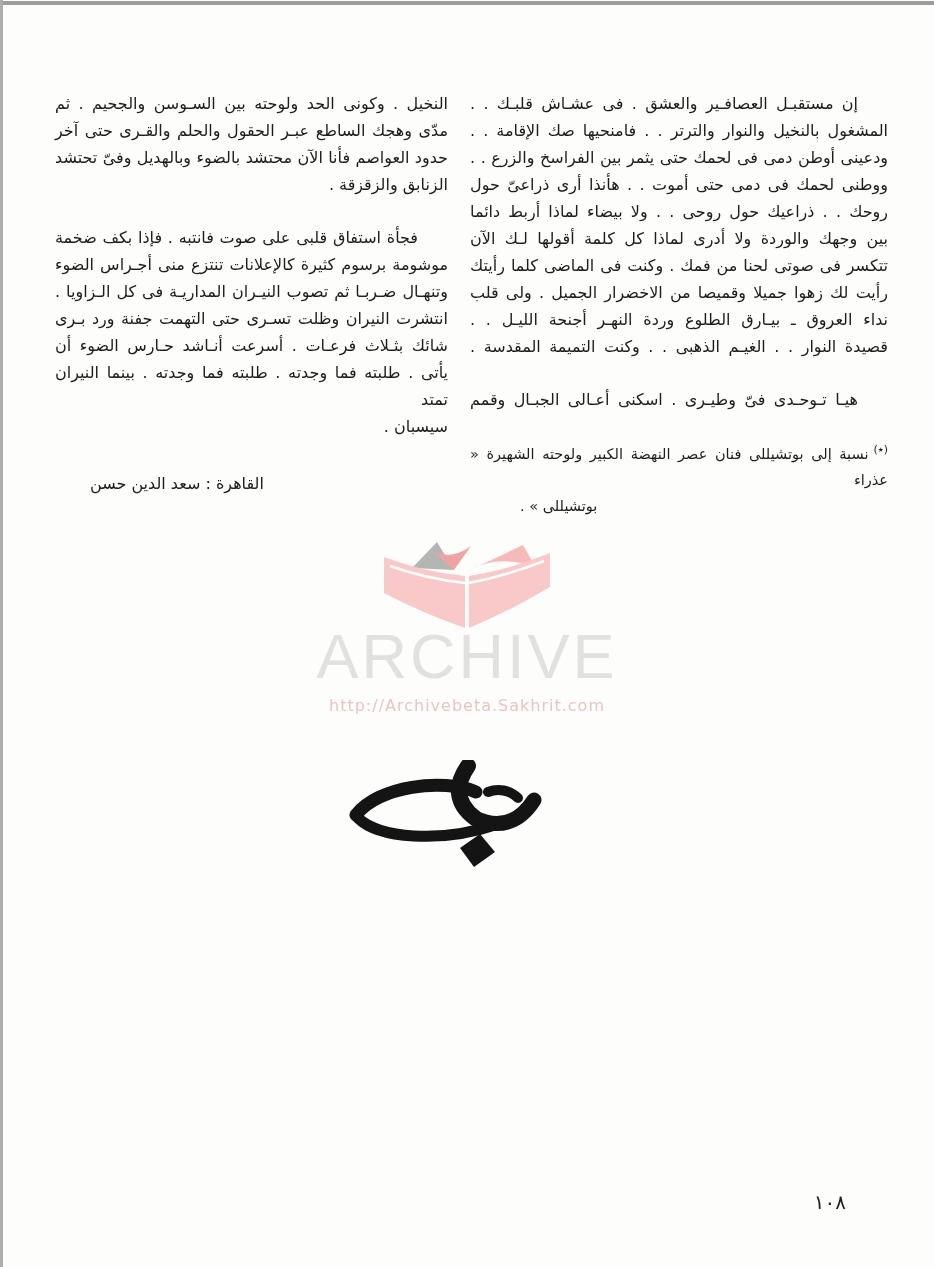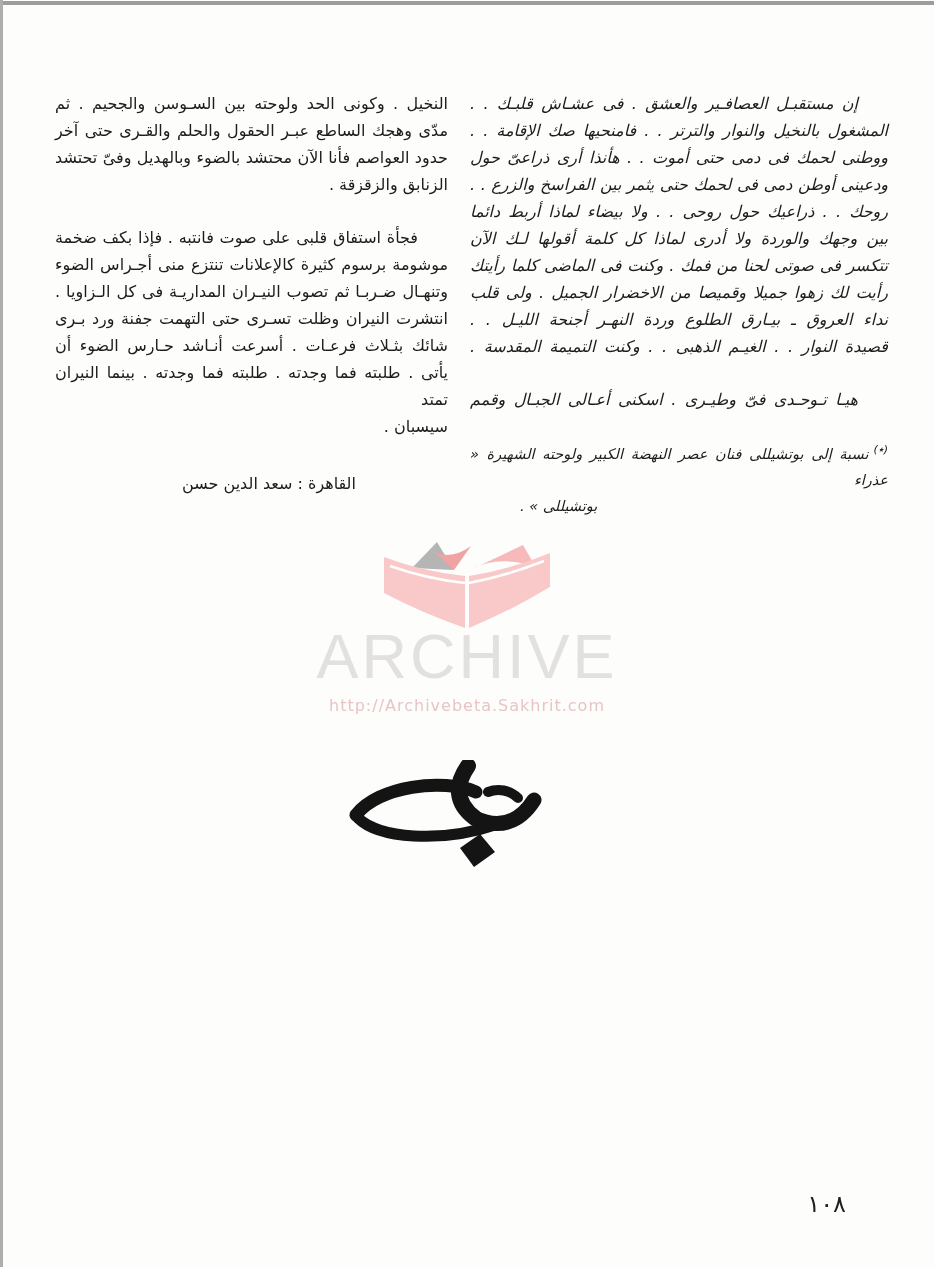--- a/index.html
+++ b/index.html
@@ -10,30 +10,30 @@
   }
   .edge-top{position:absolute;top:1px;left:0;right:0;height:4px;background:#9d9d9d;}
   .edge-left{position:absolute;top:0;left:0;width:3px;height:100%;background:#aeaeae;}
 
   
   .columns{
     position:absolute;top:90px;left:55px;width:833px;
     direction:rtl;display:flex;gap:22px;
     font-size:16px;line-height:27px;
   }
-  .col-a{width:418px;flex:0 0 418px;font-style:italic;}
+  .col-a{width:418px;flex:0 0 418px;}
   .col-b{width:393px;flex:0 0 393px;}
   .para{margin:0;}
   .para+.para{margin-top:26px;}
   .pline{text-align:justify;text-align-last:justify;}
   .pline.short{text-align-last:right;}
   .pline.indent{padding-right:30px;}
 
   .attribution{
-    margin-top:30px;direction:rtl;text-align:center;padding-left:35px;
+    margin-top:30px;direction:rtl;text-align:left;padding-left:35px;
     font-size:16px;
   }
 
   .footnote{margin-top:24px;font-size:14.5px;line-height:26px;direction:rtl;}
   .fn-line1{text-align:justify;text-align-last:justify;}
   .fn-marker{font-size:11px;vertical-align:super;margin-left:5px;}
   .fn-line2{text-align:left;padding-left:50px;}
 
   
   .watermark{position:absolute;top:541px;left:0;right:0;text-align:center;pointer-events:none;}
@@ -45,37 +45,37 @@
   .wm-url{
     font-size:16px;color:#e8c5c5;letter-spacing:1px;margin-top:8px;
   }
 
   
   .calligraphy{position:absolute;left:348px;top:760px;}
 
   
   .page-number{
     position:absolute;top:1190px;right:88px;
-    font-size:24px;letter-spacing:2px;color:#1f1f1f;direction:rtl;
+    font-size:20px;letter-spacing:2px;color:#1f1f1f;direction:rtl;
   }
 </style>
 </head>
 <body>
 
 <div class="page">
   <div class="edge-top"></div>
   <div class="edge-left"></div>
 
   <div class="columns">
     <div class="col-a">
       <div class="para">
           <div class="pline indent">إن مستقبـل العصافـير والعشق . فى عشـاش قلبـك . .</div>
           <div class="pline">المشغول بالنخيل والنوار والترتر . . فامنحيها صك الإقامة . .</div>
+          <div class="pline">ودعينى أوطن دمى فى لحمك حتى يثمر بين الفراسخ والزرع . .</div>
           <div class="pline">ووطنى لحمك فى دمى حتى أموت . . هأنذا أرى ذراعىّ حول</div>
-          <div class="pline">ودعينى أوطن دمى فى لحمك حتى يثمر بين الفراسخ والزرع . .</div>
           <div class="pline">روحك . . ذراعيك حول روحى . . ولا بيضاء لماذا أربط دائما</div>
           <div class="pline">بين وجهك والوردة ولا أدرى لماذا كل كلمة أقولها لـك الآن</div>
           <div class="pline">تتكسر فى صوتى لحنا من فمك . وكنت فى الماضى كلما رأيتك</div>
           <div class="pline">رأيت لك زهوا جميلا وقميصا من الاخضرار الجميل . ولى قلب</div>
           <div class="pline">نداء العروق ـ بيـارق الطلوع وردة النهـر أجنحة الليـل . .</div>
           <div class="pline">قصيدة النوار . . الغيـم الذهبى . . وكنت التميمة المقدسة .</div>
         </div>
       <div class="para">
           <div class="pline indent">هيـا تـوحـدى فىّ وطيـرى . اسكنى أعـالى الجبـال وقمم</div>
         </div>

